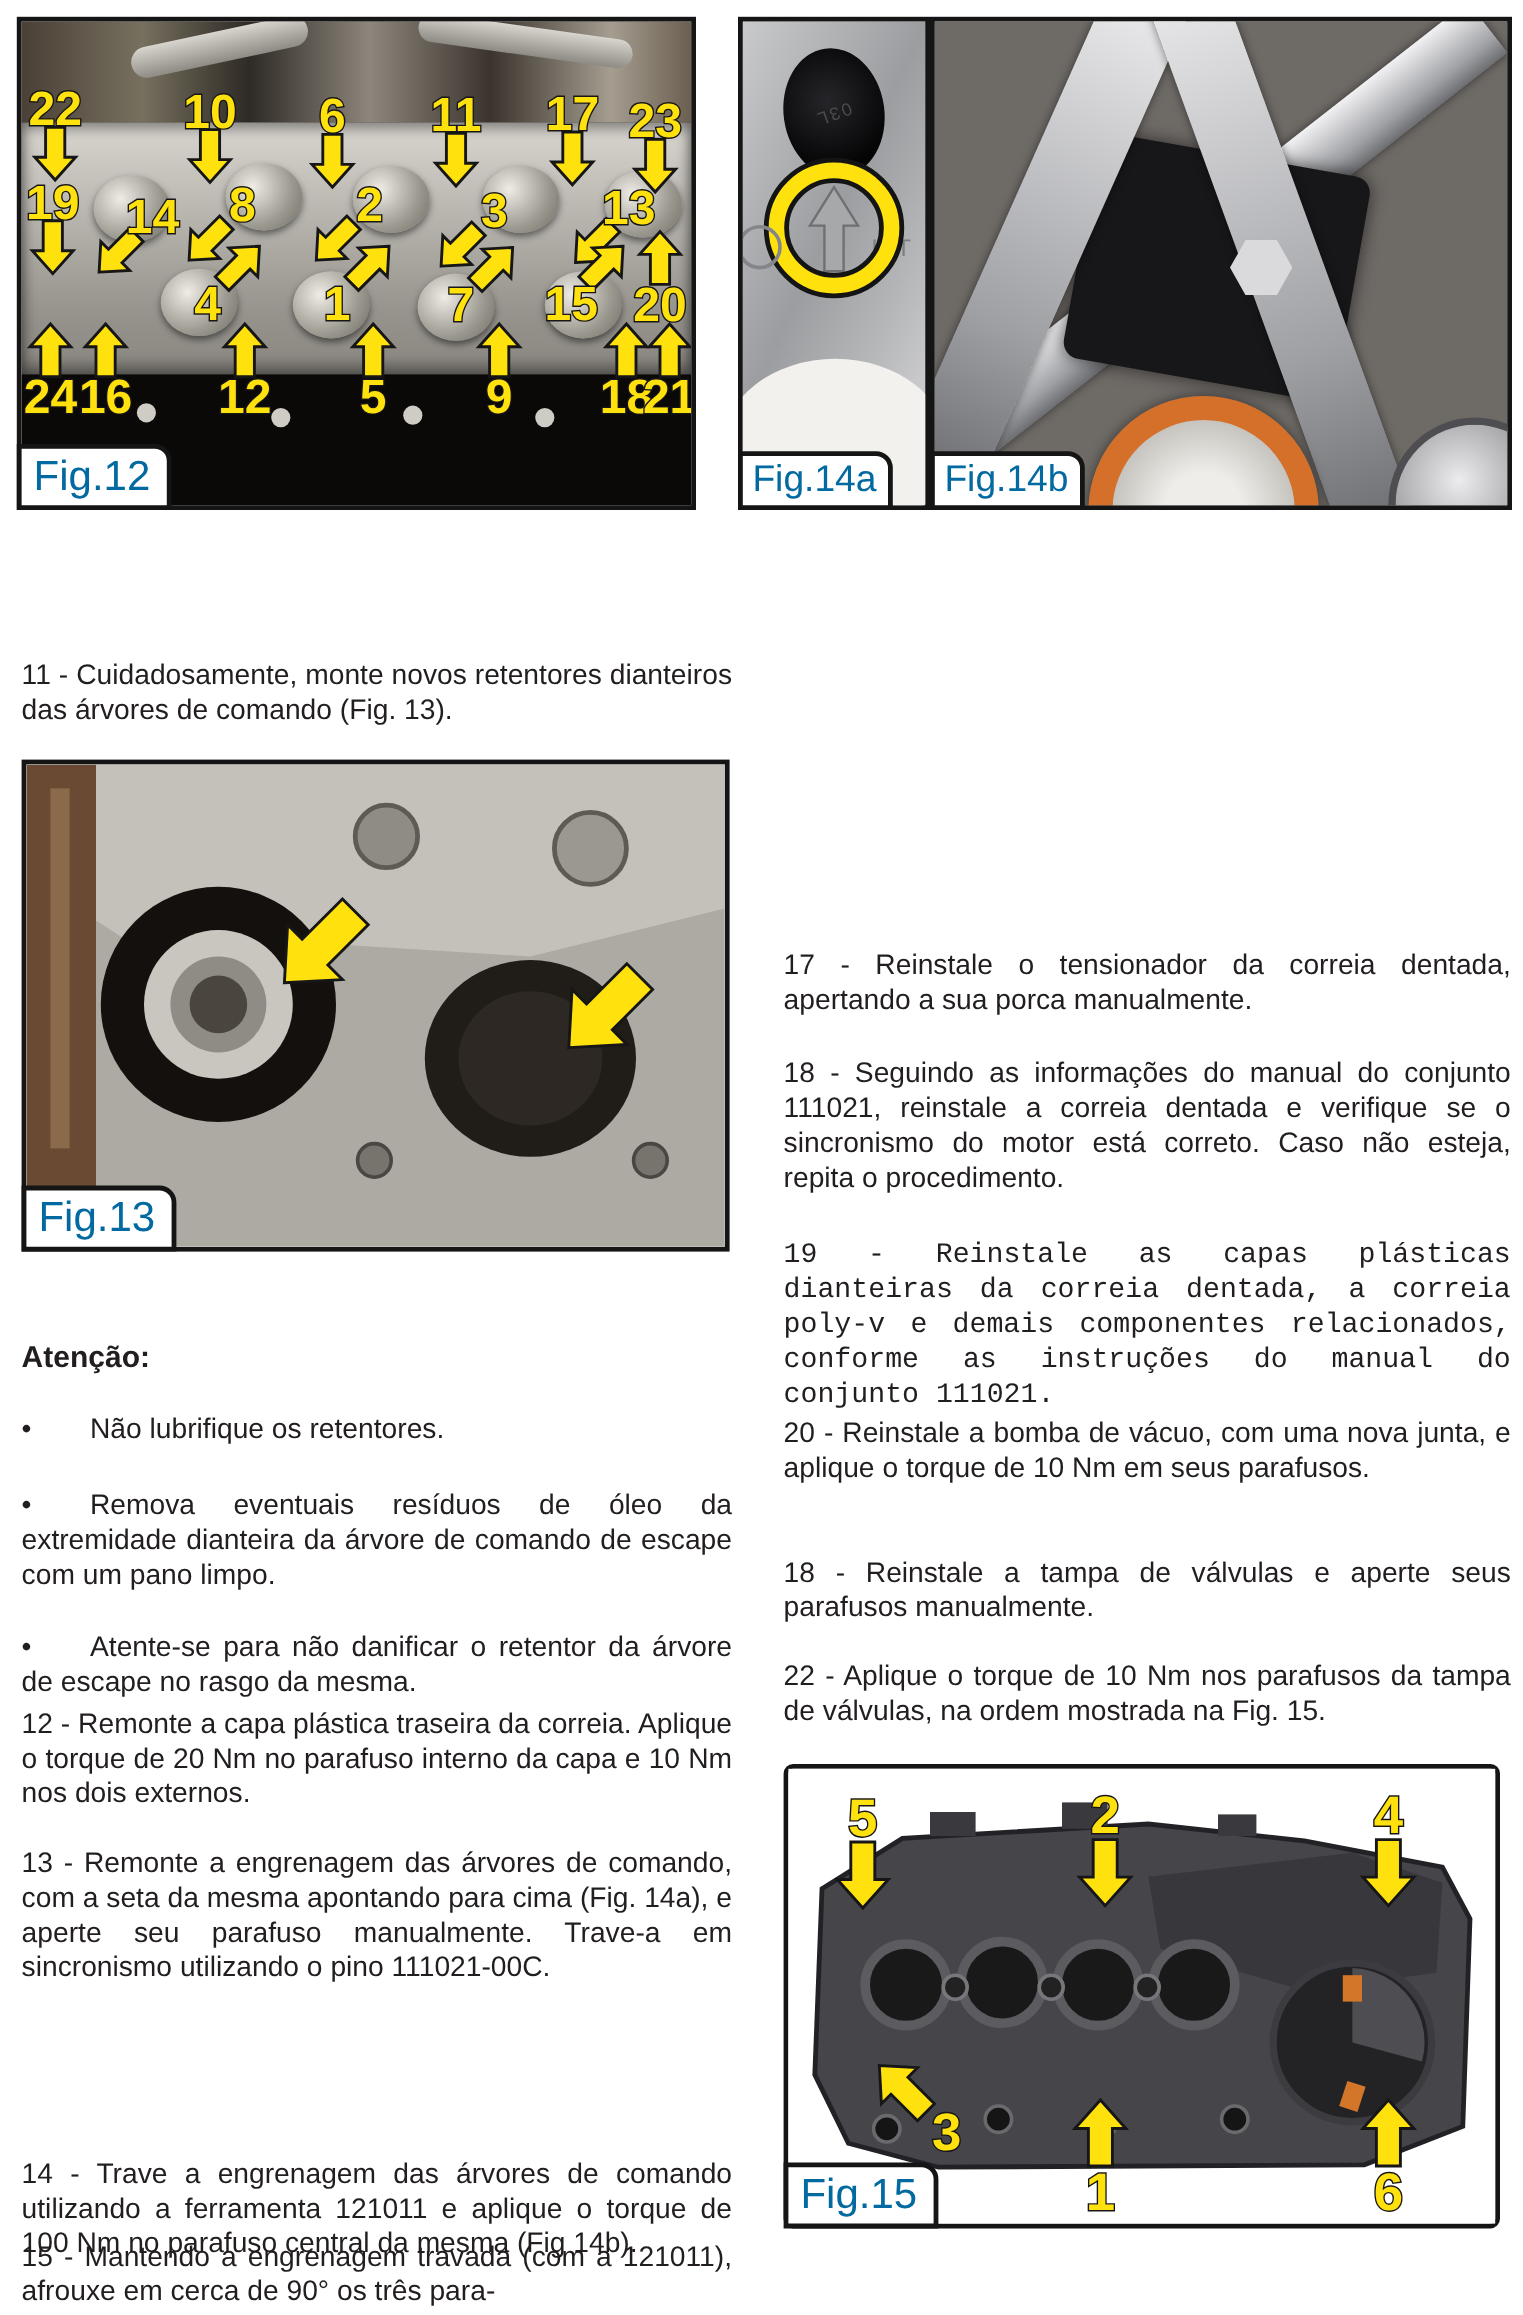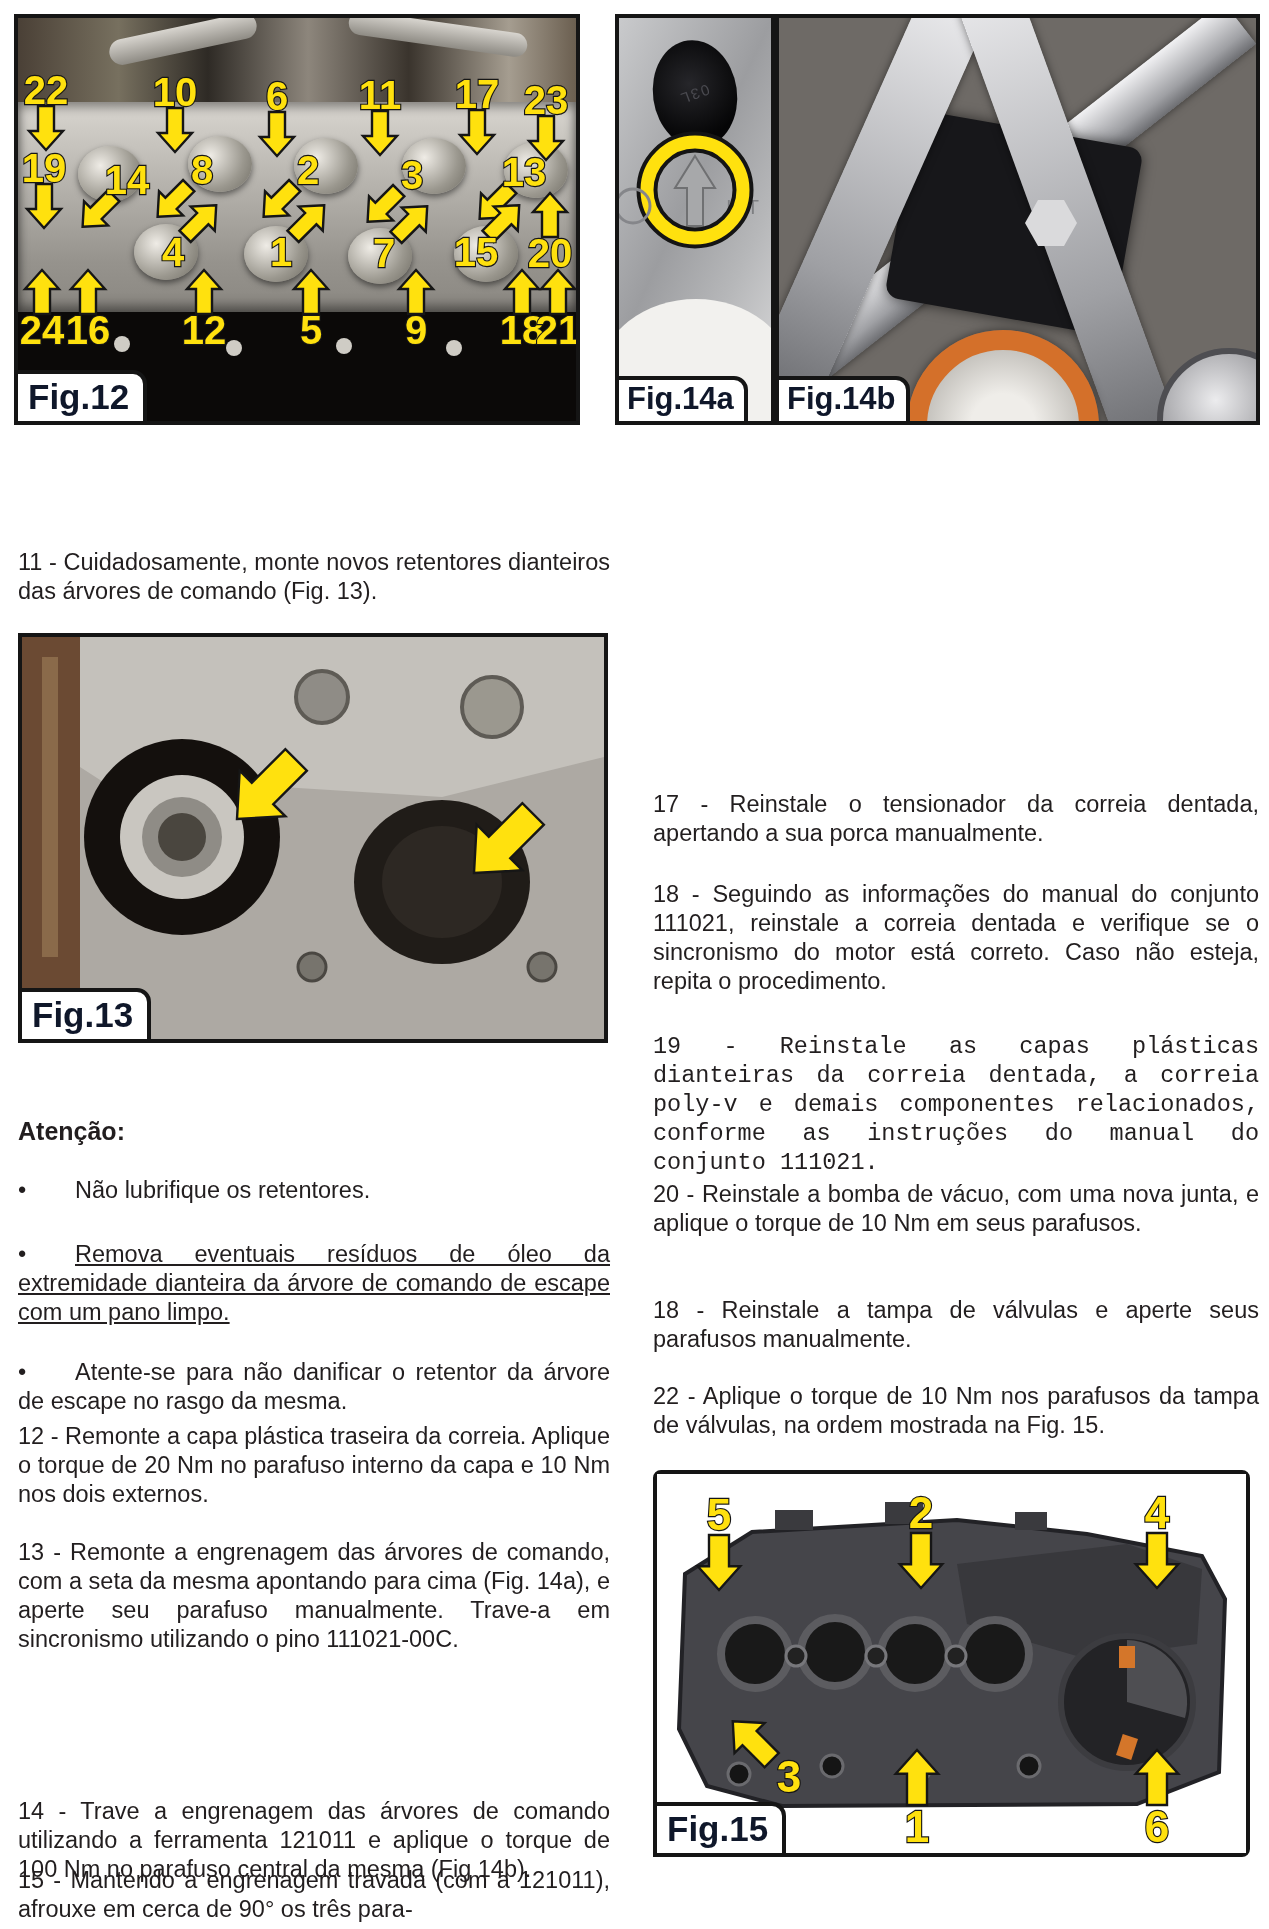--- a/index.html
+++ b/index.html
@@ -2,22 +2,22 @@
 <html><head>
 <meta charset="utf-8">
 <style>
   html,body{margin:0;padding:0;background:#ffffff;}
   .page{position:relative;width:1269px;height:1929px;background:#ffffff;overflow:hidden;
         font-family:"Liberation Sans",sans-serif;}
   
   .panel{position:absolute;border:4px solid #151515;background:#fff;}
   .photo{position:absolute;inset:0;overflow:hidden;}
   .caption{position:absolute;left:-4px;bottom:-4px;border:4px solid #151515;background:#fff;
-           color:#0f172a;font-size:35px;line-height:1.12;padding:3px 14px 5px 10px;
-           border-top-right-radius:14px;white-space:nowrap;font-weight:bold;}
+           color:#0369a1;font-size:35px;line-height:1.12;padding:3px 14px 5px 10px;
+           border-top-right-radius:14px;white-space:nowrap;}
   .cap-sm{font-size:31px;padding:2px 10px 4px 8px;}
   .ann{position:absolute;inset:0;width:100%;height:100%;}
   
   .p12-base{position:absolute;inset:0;background:#1a1511;}
   .p12-top{position:absolute;left:0;top:0;right:0;height:86px;
      background:linear-gradient(90deg,#4a4036 0%,#77705f 18%,#2e2a25 34%,#8d867c 52%,#3a342d 70%,#a59d90 88%,#6b5f50 100%);}
   .p12-pipe{position:absolute;background:linear-gradient(#d8d5cf,#8e8b84);border-radius:20px;}
   .p12-band{position:absolute;left:0;top:84px;right:0;height:212px;
      background:linear-gradient(#d9d6d0 0%,#b5b2ac 40%,#96938d 75%,#8a8781 100%);
      box-shadow:inset 0 6px 10px rgba(0,0,0,.35), inset 0 -8px 12px rgba(0,0,0,.45);}
@@ -185,21 +185,21 @@
       <svg class="ann" id="ann13" viewBox="0 0 582 402">
           <path d="M0,0 L17,-19 L8,-19 L8,-44 L-8,-44 L-8,-19 L-17,-19 Z" transform="translate(215,182) rotate(45) scale(1.9)" fill="#ffe10e" stroke="#161616" stroke-width="1.263157894736842"></path>
           <path d="M0,0 L17,-19 L8,-19 L8,-44 L-8,-44 L-8,-19 L-17,-19 Z" transform="translate(452,236) rotate(45) scale(1.9)" fill="#ffe10e" stroke="#161616" stroke-width="1.263157894736842"></path>
         </svg>
     </div>
     <div class="caption">Fig.13</div>
   </div>
 
   <p class="txt bold" id="tAt" style="left:18px;top:1092px;width:592px;">Atenção:</p>
   <p class="txt" id="b1" style="left:18px;top:1152px;width:592px;"><span class="blt">•</span><span>Não lubrifique os retentores.</span></p>
-  <p class="txt" id="b2" style="left:18px;top:1216px;width:592px;text-decoration:underline;"><span class="blt">•</span><span>Remova eventuais resíduos de óleo da extremidade dianteira da árvore de comando de escape com um pano limpo.</span></p>
+  <p class="txt" id="b2" style="left:18px;top:1216px;width:592px;"><span class="blt">•</span><span>Remova eventuais resíduos de óleo da extremidade dianteira da árvore de comando de escape com um pano limpo.</span></p>
   <p class="txt" id="b3" style="left:18px;top:1334px;width:592px;"><span class="blt">•</span><span>Atente-se para não danificar o retentor da árvore de escape no rasgo da mesma.</span></p>
   <p class="txt" id="t12" style="left:18px;top:1398px;width:592px;">12 - Remonte a capa plástica traseira da correia. Aplique o torque de 20 Nm no parafuso interno da capa e 10 Nm nos dois externos.</p>
   <p class="txt" id="t13" style="left:18px;top:1514px;width:592px;">13 - Remonte a engrenagem das árvores de comando, com a seta da mesma apontando para cima (Fig. 14a), e aperte seu parafuso manualmente. Trave-a em sincronismo utilizando o pino 111021-00C.</p>
   <p class="txt" id="t14" style="left:18px;top:1784px;width:592px;margin-top:13px;">14 - Trave a engrenagem das árvores de comando utilizando a ferramenta 121011 e aplique o torque de 100 Nm no parafuso central da mesma (Fig 14b).</p>
   <p class="txt" id="t15" style="left:18px;top:1842px;width:592px;">15 - Mantendo a engrenagem travada (com a 121011), afrouxe em cerca de 90° os três para-</p>
 
   <p class="txt" id="t17" style="left:653px;top:766px;width:606px;">17 - Reinstale o tensionador da correia dentada, apertando a sua porca manualmente.</p>
   <p class="txt" id="t18" style="left:653px;top:856px;width:606px;">18 - Seguindo as informações do manual do conjunto 111021, reinstale a correia dentada e verifique se o sincronismo do motor está correto. Caso não esteja, repita o procedimento.</p>
   <p class="txt" id="t19" style="left:653px;top:1008px;width:606px;font-family:Liberation Mono, monospace;">19 - Reinstale as capas plásticas dianteiras da correia dentada, a correia poly-v e demais componentes relacionados, conforme as instruções do manual do conjunto 111021.</p>
   <p class="txt" id="t20" style="left:653px;top:1156px;width:606px;">20 - Reinstale a bomba de vácuo, com uma nova junta, e aplique o torque de 10 Nm em seus parafusos.</p>

